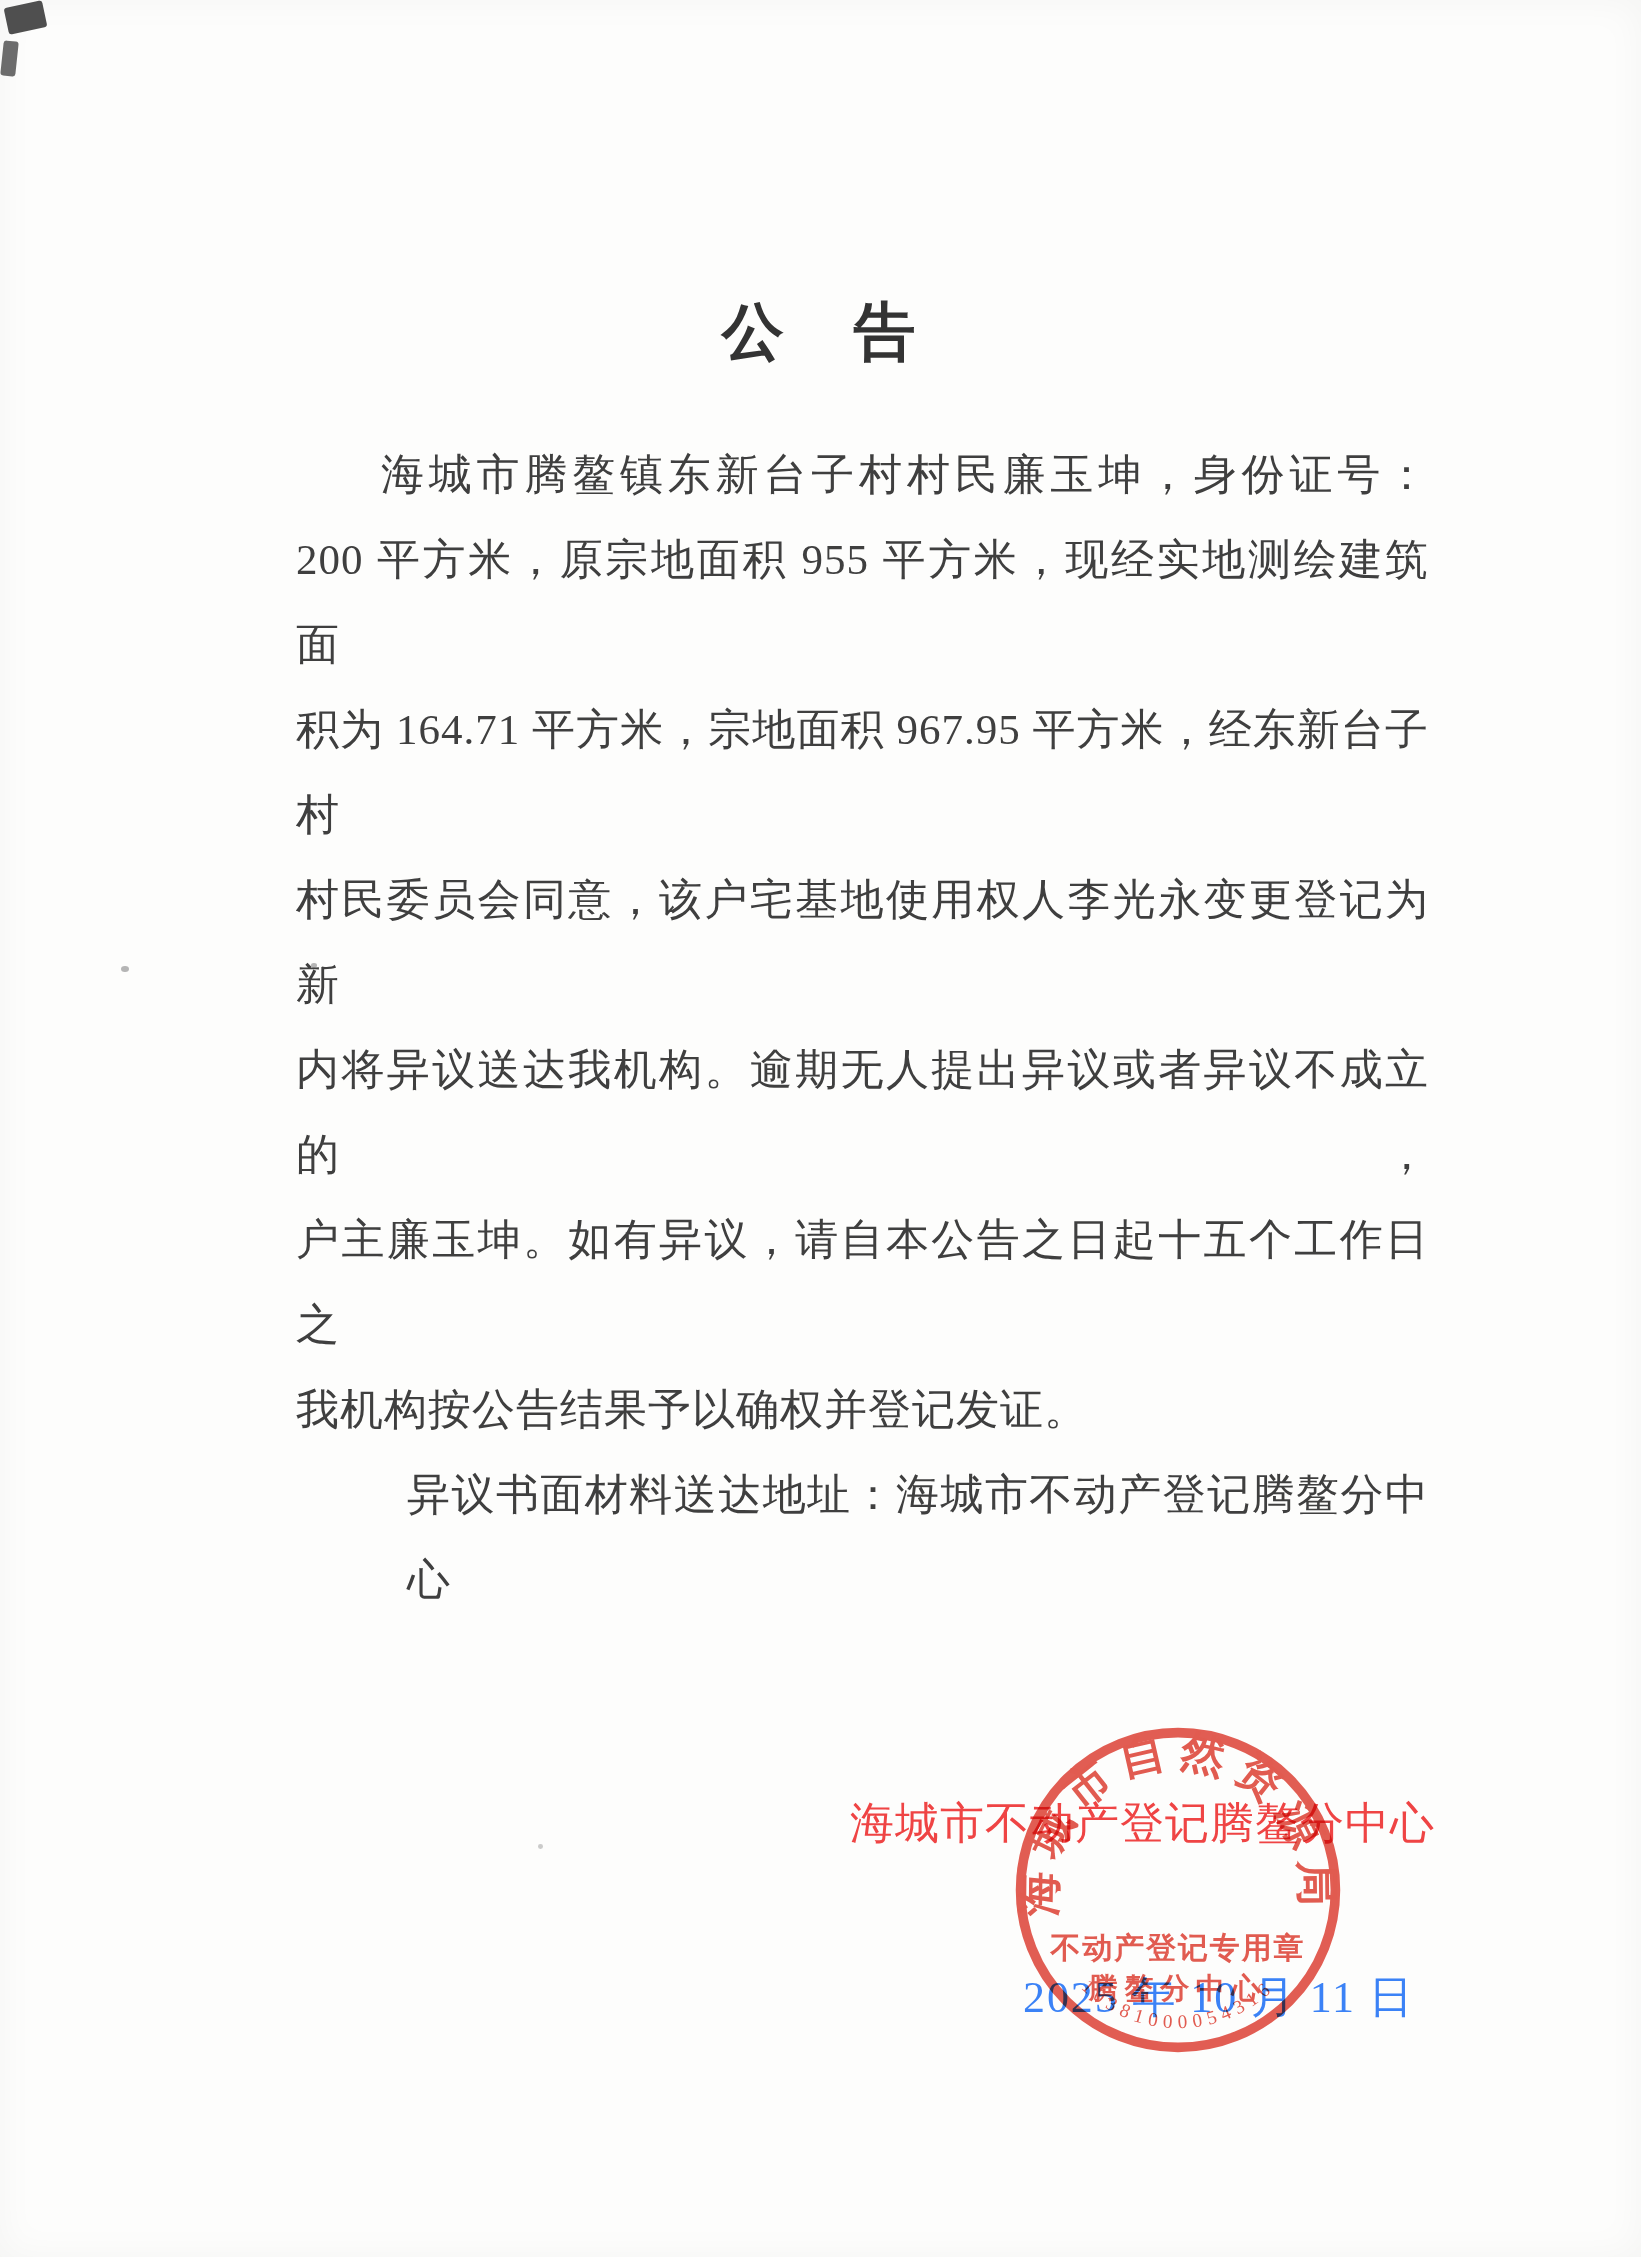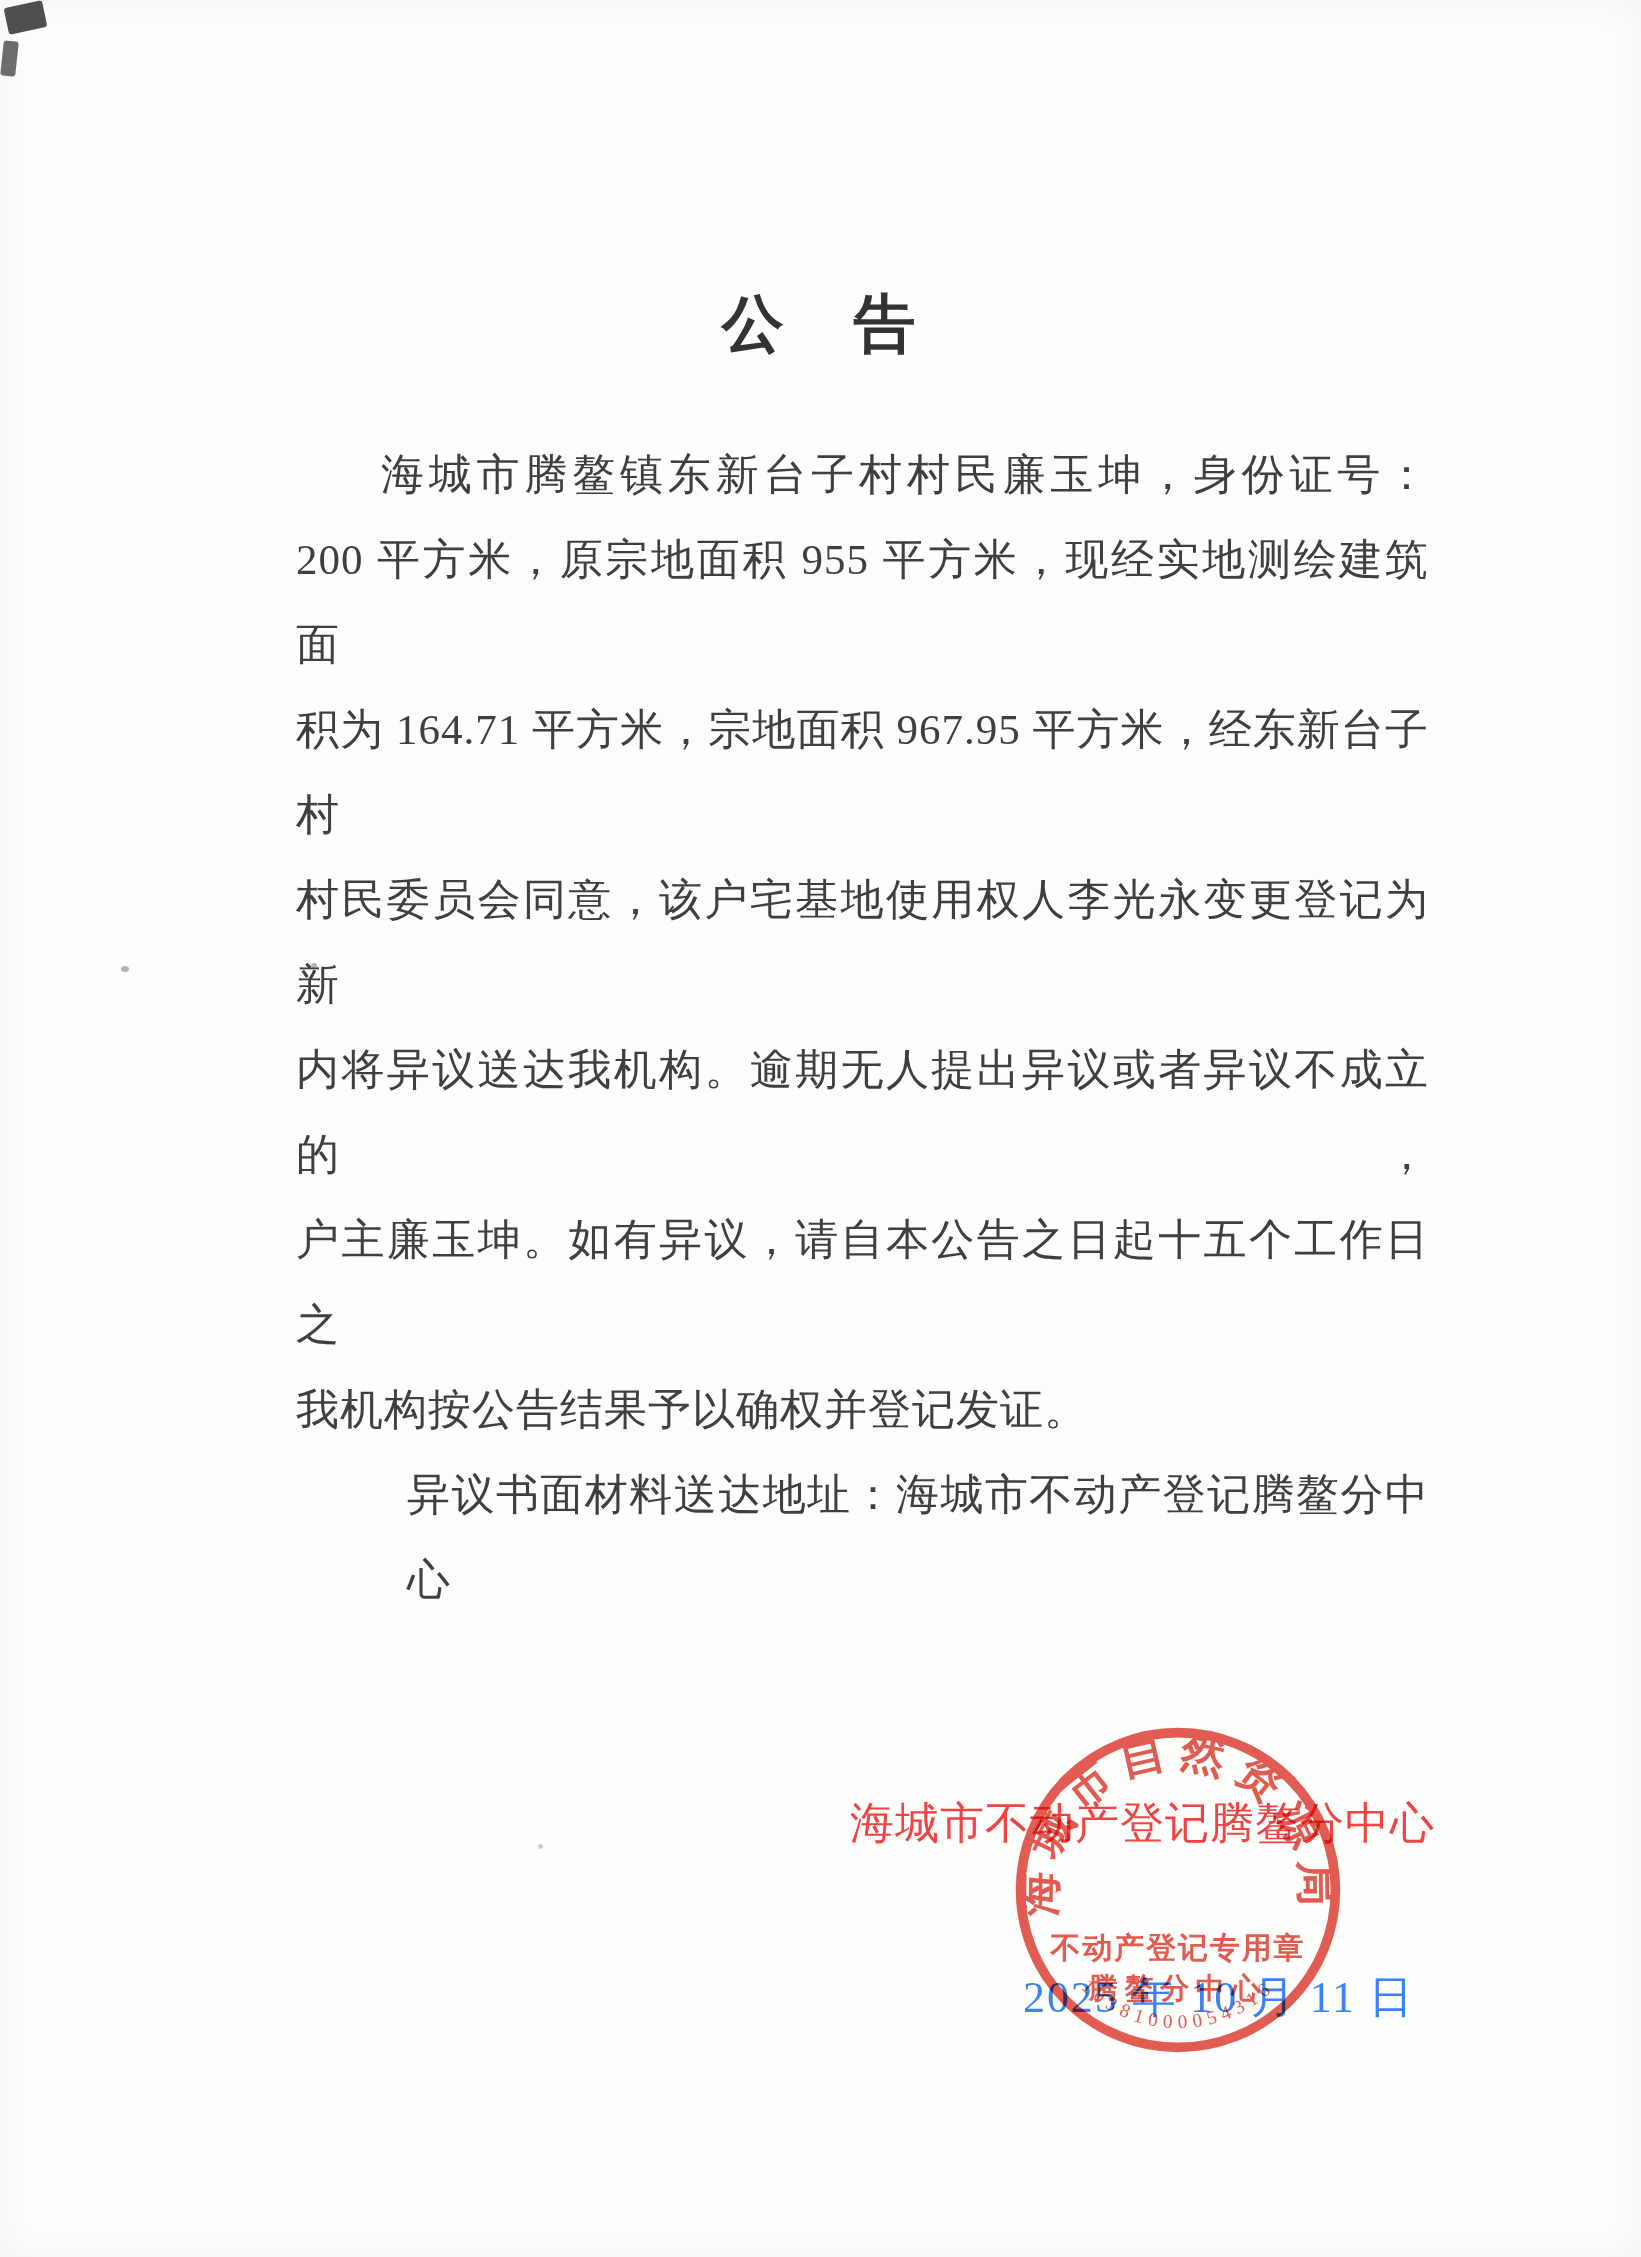--- a/index.html
+++ b/index.html
@@ -15,21 +15,21 @@
   
   .artifact{position:absolute;background:#3c3c3c;}
   .a1{left:5.8px;top:3.9px;width:39px;height:27px;transform:rotate(-12deg);border-radius:2.9px;opacity:.9;}
   .a2{left:1.9px;top:41px;width:14.5px;height:35px;transform:rotate(6deg);border-radius:2.9px;opacity:.75;}
   .speck{position:absolute;background:#b5b5b5;border-radius:50%;}
   .s1{left:121px;top:966px;width:7.7px;height:5.8px;}
   .s2{left:311px;top:963px;width:5.8px;height:4.8px;}
   .s3{left:538px;top:1844px;width:4.8px;height:4.8px;opacity:.7;}
 
   .title{
-    position:absolute;left:0;top:282px;width:1641px;margin:0;
+    position:absolute;left:0;top:290px;width:1641px;margin:0;
     text-align:center;
     font-size:62px;font-weight:600;color:#333;
     letter-spacing:3.9px;
   }
   .body{position:absolute;left:296px;top:432px;width:1133px;}
   .line{
     font-size:43px;
     line-height:85px;
     white-space:nowrap;
     letter-spacing:1px;

